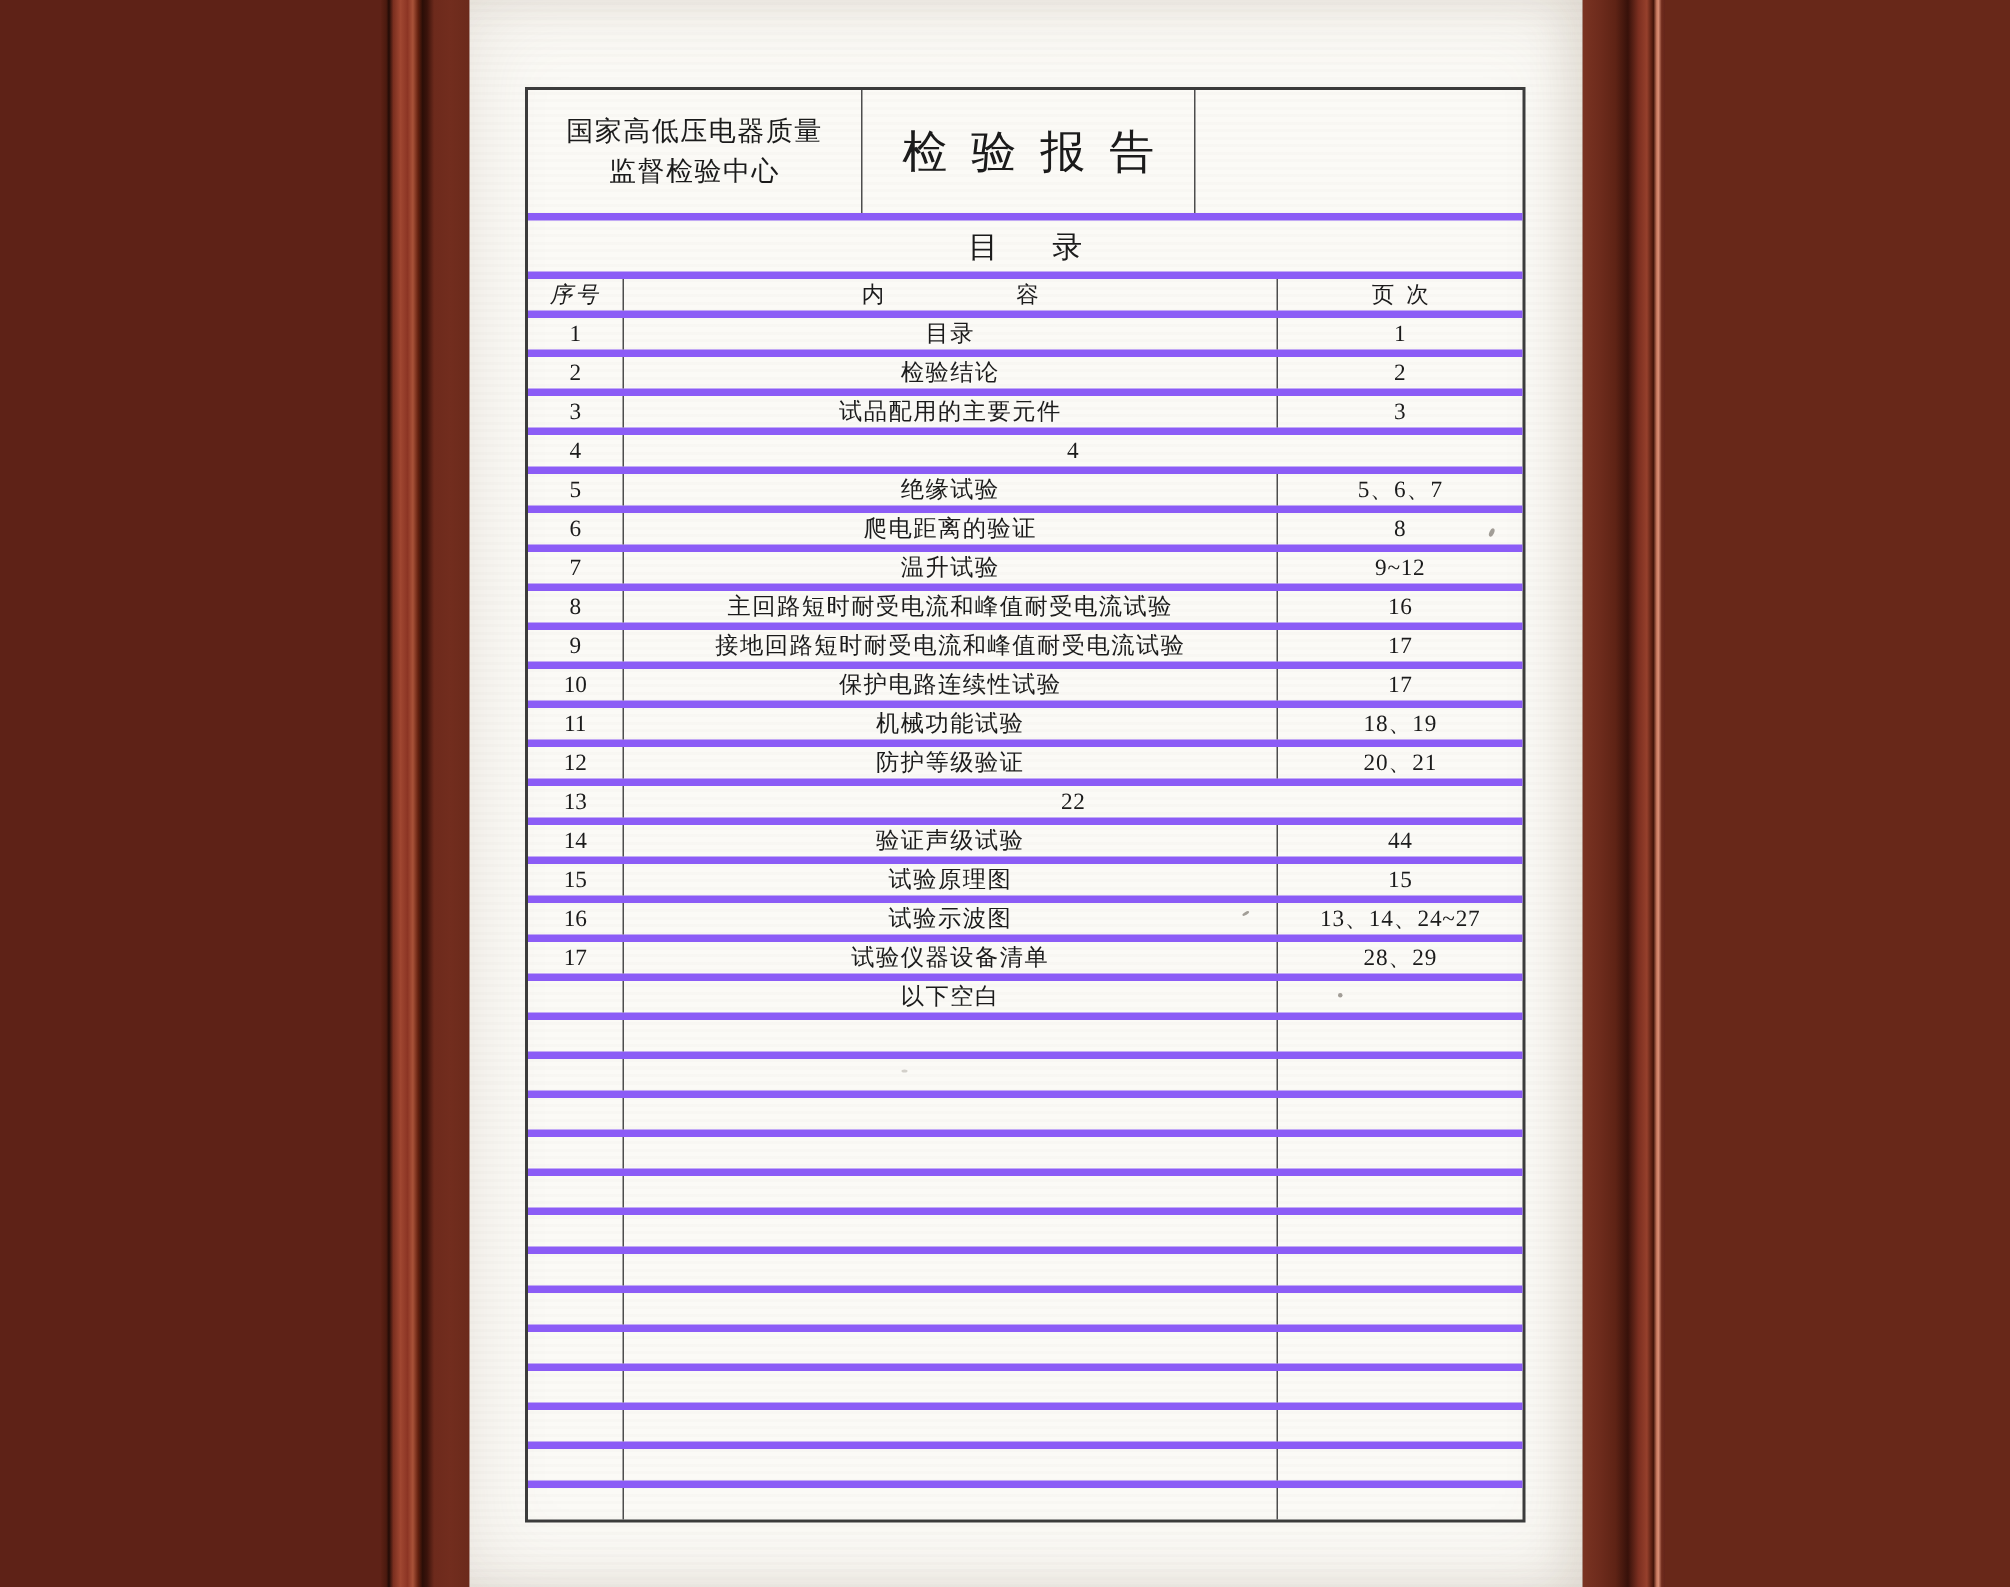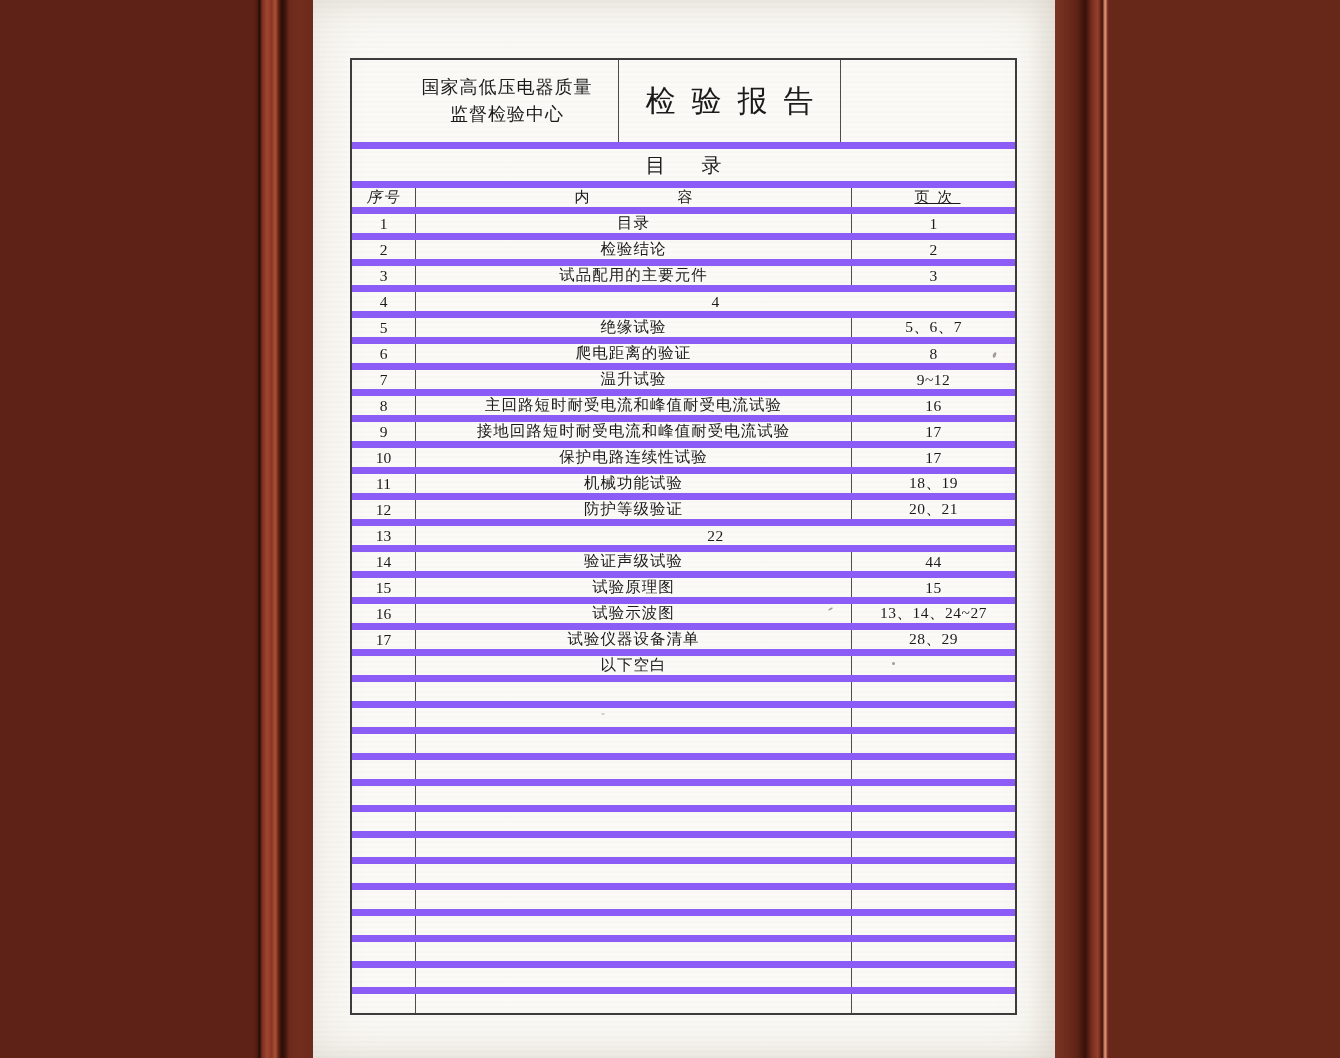--- a/index.html
+++ b/index.html
@@ -37,43 +37,43 @@
     content: ""; position: absolute; inset: 0; pointer-events: none;
     background: repeating-linear-gradient(0deg, rgba(60,50,40,0.015) 0 2px, transparent 2px 5px);
   }
 
   
   .doc-table {
     position: absolute; left: 37px; top: 58px; width: 667px;
     border: 2px solid #3c3c3c;
     color: #1b1b1b;
   }
-  .doc-table .trow { display: flex; border-top: 7px solid #8b5cf6; }
+  .doc-table .trow { display: flex; border-top: 5px solid #8b5cf6; }
   .doc-table .trow:first-child { border-top: none; }
   .cell { display: flex; align-items: center; justify-content: center; text-align: center; }
   .vline { border-right: 1px solid #4d4d4d; }
 
   
   .head-band { height: 82px; }
-  .org-cell { width: 223px; flex-direction: column; font-size: 18px; line-height: 27px; letter-spacing: 1px; margin-left: 44px; }
+  .org-cell { width: 223px; flex-direction: column; font-size: 18px; line-height: 27px; letter-spacing: 1px; }
   .title-cell { width: 222px; font-size: 30px; letter-spacing: 16px; text-indent: 16px; font-weight: 400; }
   .ref-cell { flex: 1; font-size: 19px; letter-spacing: 0.5px; }
 
   
   .mulu-band { height: 39px; }
   .mulu-cell { width: 100%; font-size: 20px; letter-spacing: 36px; text-indent: 36px; }
 
   
   .colhead-band { height: 26px; font-size: 15px; }
   .col-no { width: 64px; }
   .col-content { width: 436px; }
   .col-page { flex: 1; }
   .colhead-band .col-no { font-style: italic; letter-spacing: 2px; }
   .colhead-band .col-content { letter-spacing: 88px; text-indent: 88px; }
-  .colhead-band .col-page { letter-spacing: 8px; text-indent: 8px; text-decoration: underline; }
+  .colhead-band .col-page { letter-spacing: 8px; text-indent: 8px; }
 
   
   .data-row { height: 26px; font-size: 15.5px; }
   .data-row .col-content { letter-spacing: 1px; }
   .data-row .col-page { letter-spacing: 0.5px; }
 
   
   .speckle { position: absolute; background: #5a5248; border-radius: 50%; opacity: 0.55; pointer-events: none; }
   .sp1 { left: 680px; top: 352px; width: 3px; height: 6px; transform: rotate(25deg); }
   .sp2 { left: 515px; top: 608px; width: 5px; height: 2px; transform: rotate(-30deg); }

